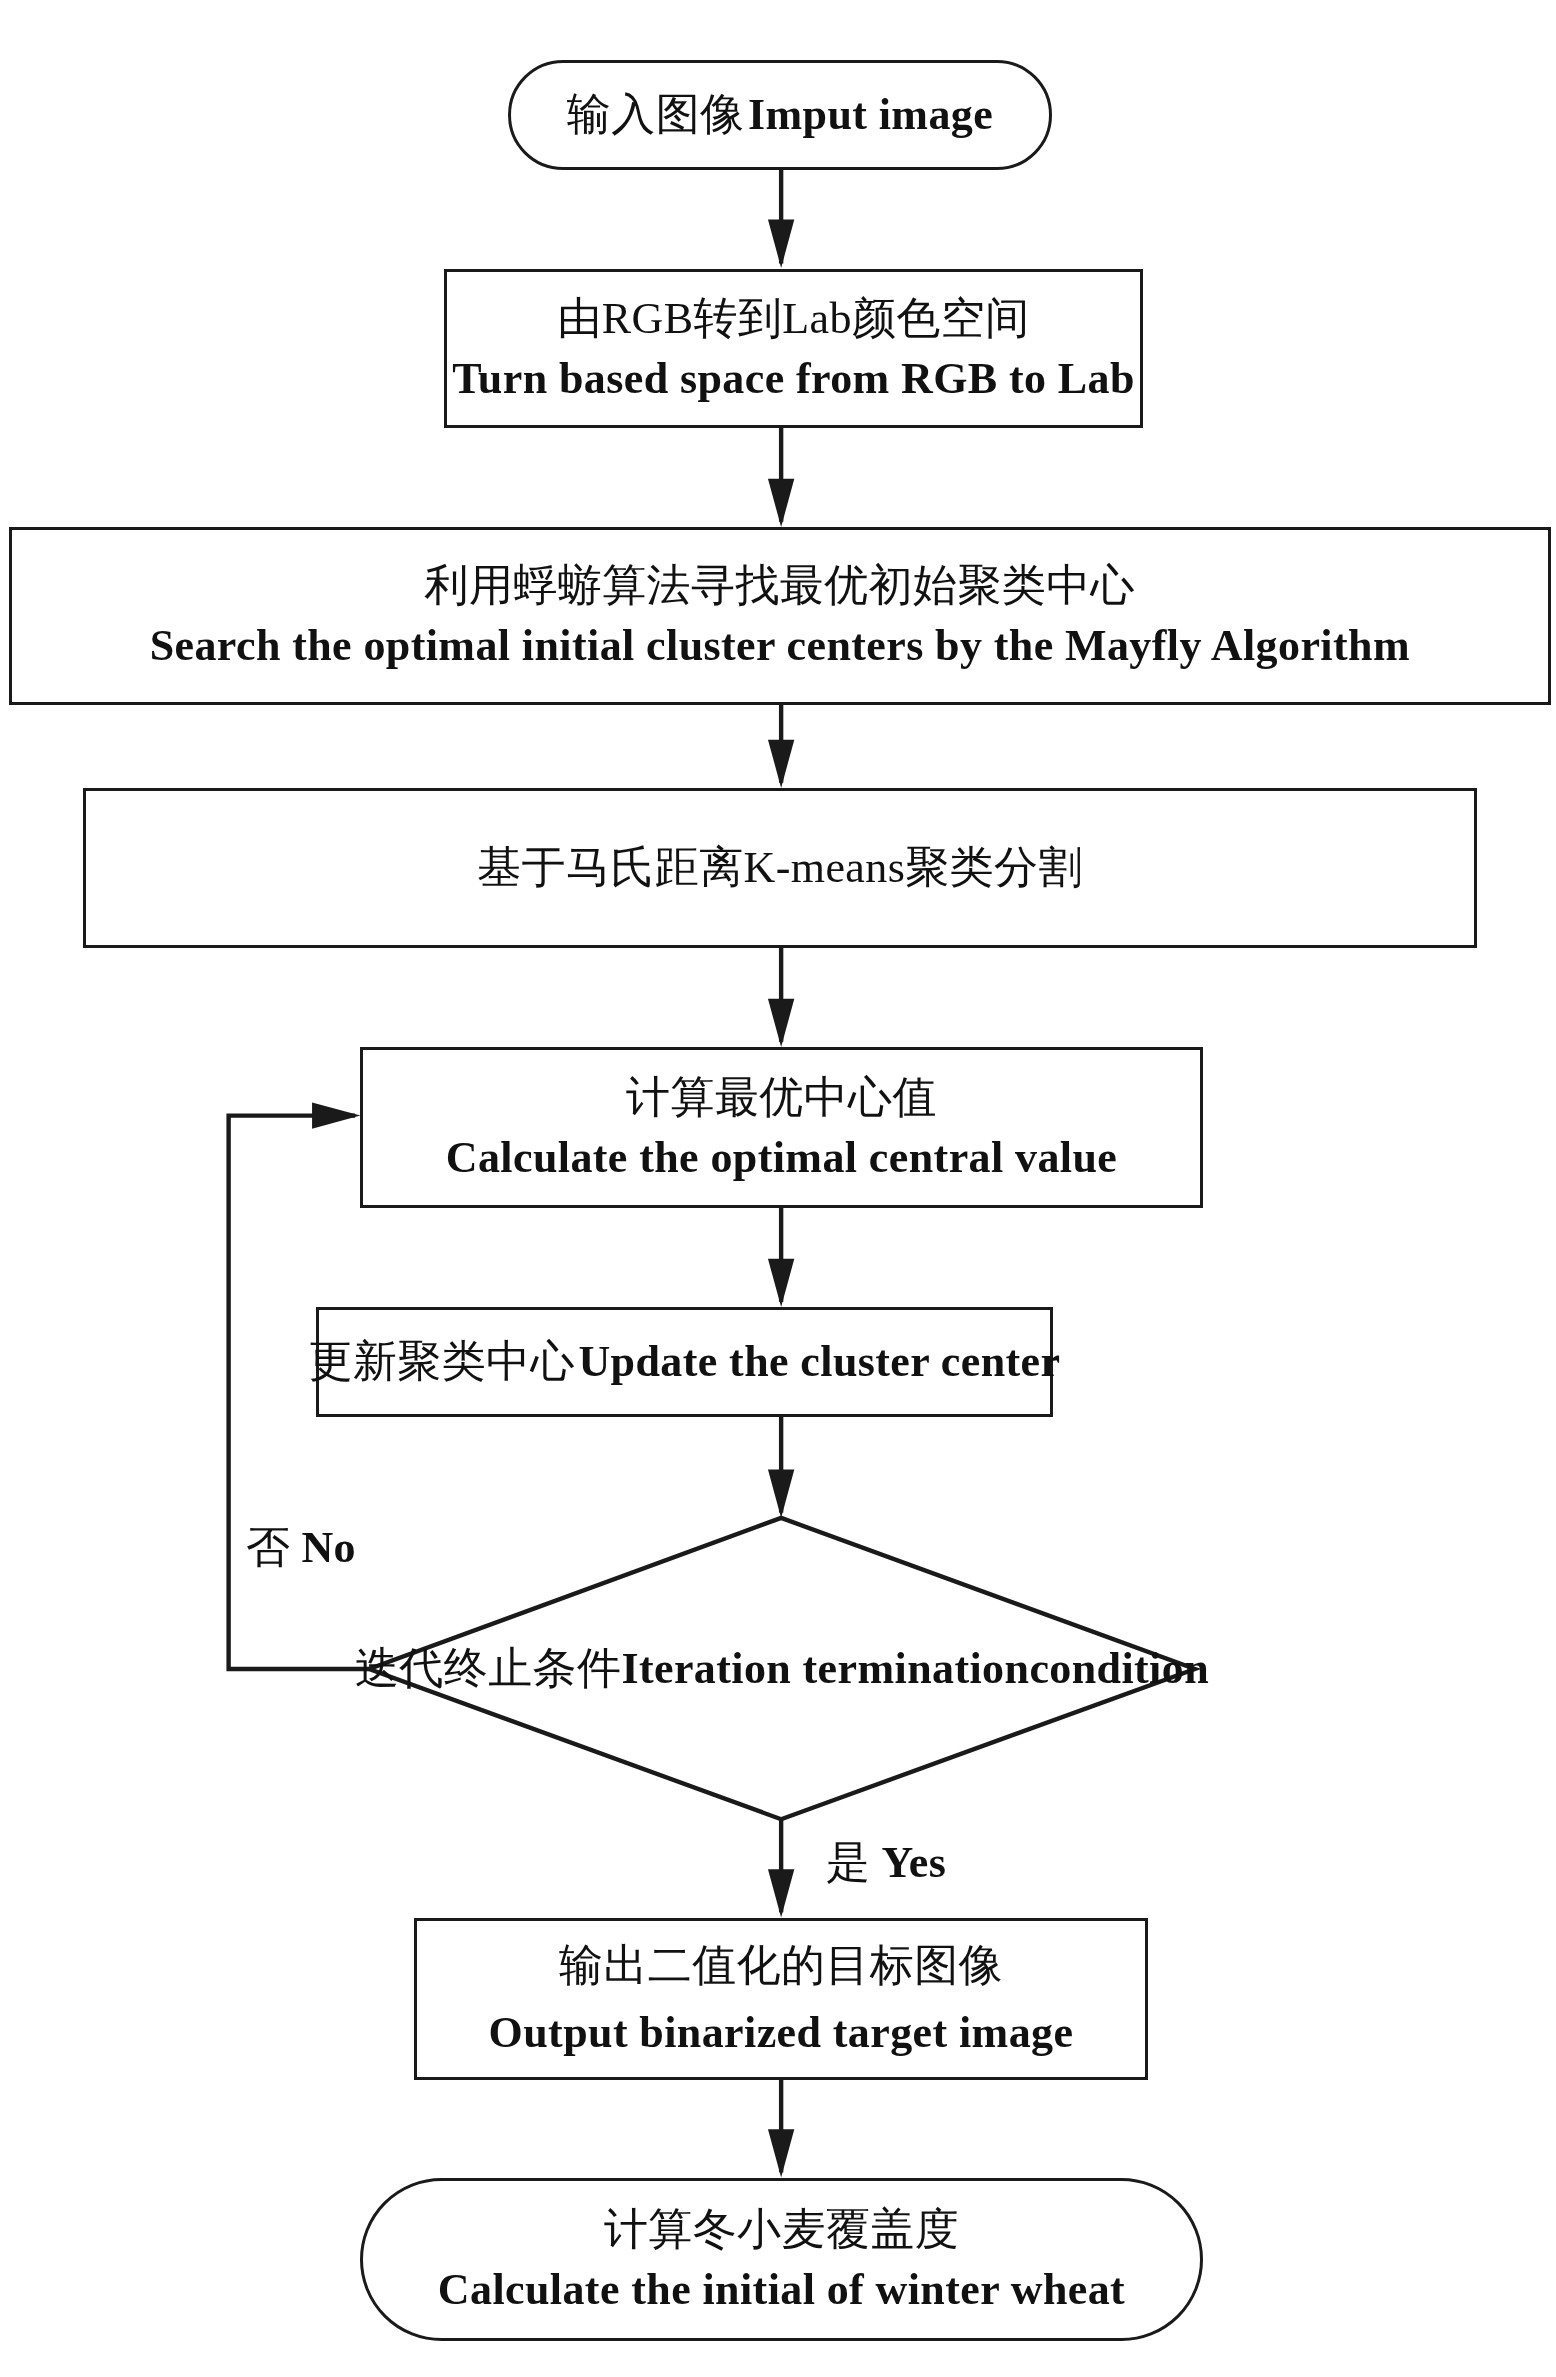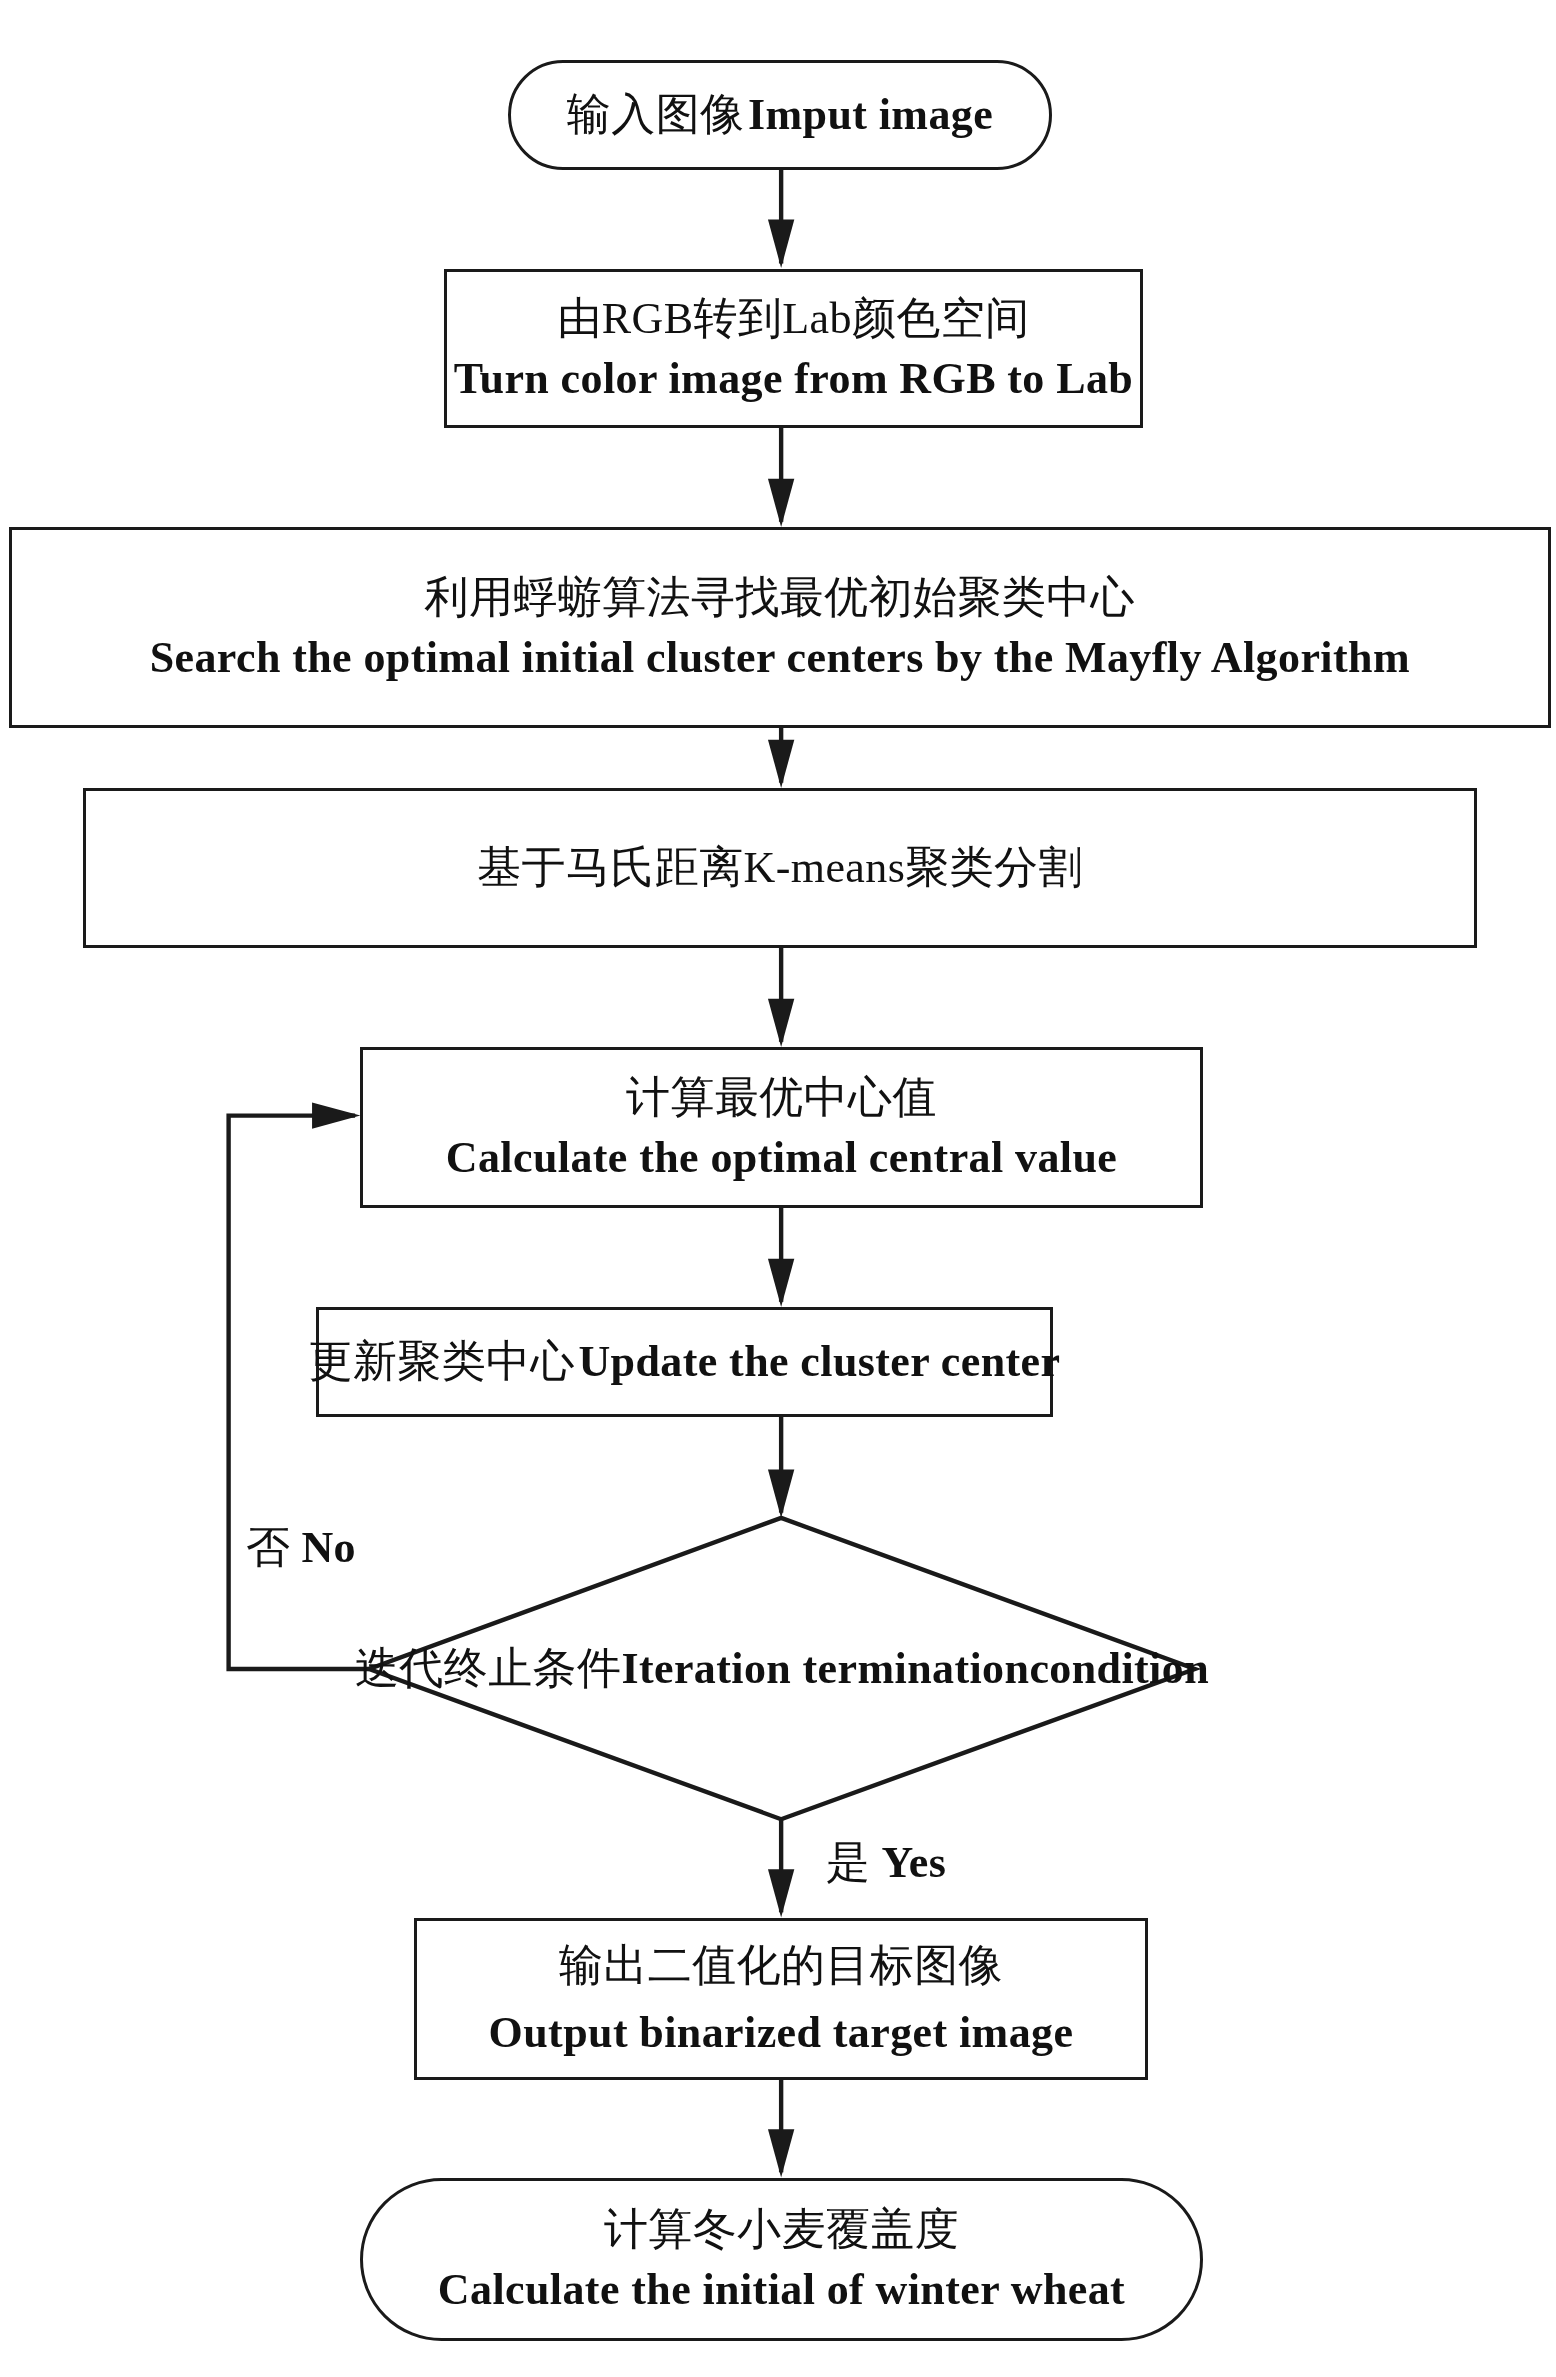--- a/index.html
+++ b/index.html
@@ -51,24 +51,24 @@
     <path d="M355,1255 L355,1285 L410,1270 Z"></path>
   </g>
 </svg>
 
 <div class="node term" style="left:508px;top:60px;width:544px;height:110px;flex-direction:row;">
   <span class="zh">输入图像</span>&nbsp;<span class="en">Imput image</span>
 </div>
 
 <div class="node rect" style="left:444px;top:269px;width:699px;height:159px;">
   <span class="zh">由RGB转到Lab颜色空间</span>
-  <span class="en">Turn color image from RGB to Lab</span>
+  <span class="en">Turn based space from RGB to Lab</span>
 </div>
 
-<div class="node rect" style="left:8.8px;top:527px;width:1542px;height:201px;">
+<div class="node rect" style="left:8.8px;top:527px;width:1542px;height:178px;">
   <span class="zh">利用蜉蝣算法寻找最优初始聚类中心</span>
   <span class="en">Search the optimal initial cluster centers by the Mayfly Algorithm</span>
 </div>
 
 <div class="node rect" style="left:83px;top:788px;width:1394px;height:160px;">
   <span class="zh">基于马氏距离K-means聚类分割</span>
 </div>
 
 <div class="node rect" style="left:360px;top:1047px;width:843px;height:161px;">
   <span class="zh">计算最优中心值</span>

